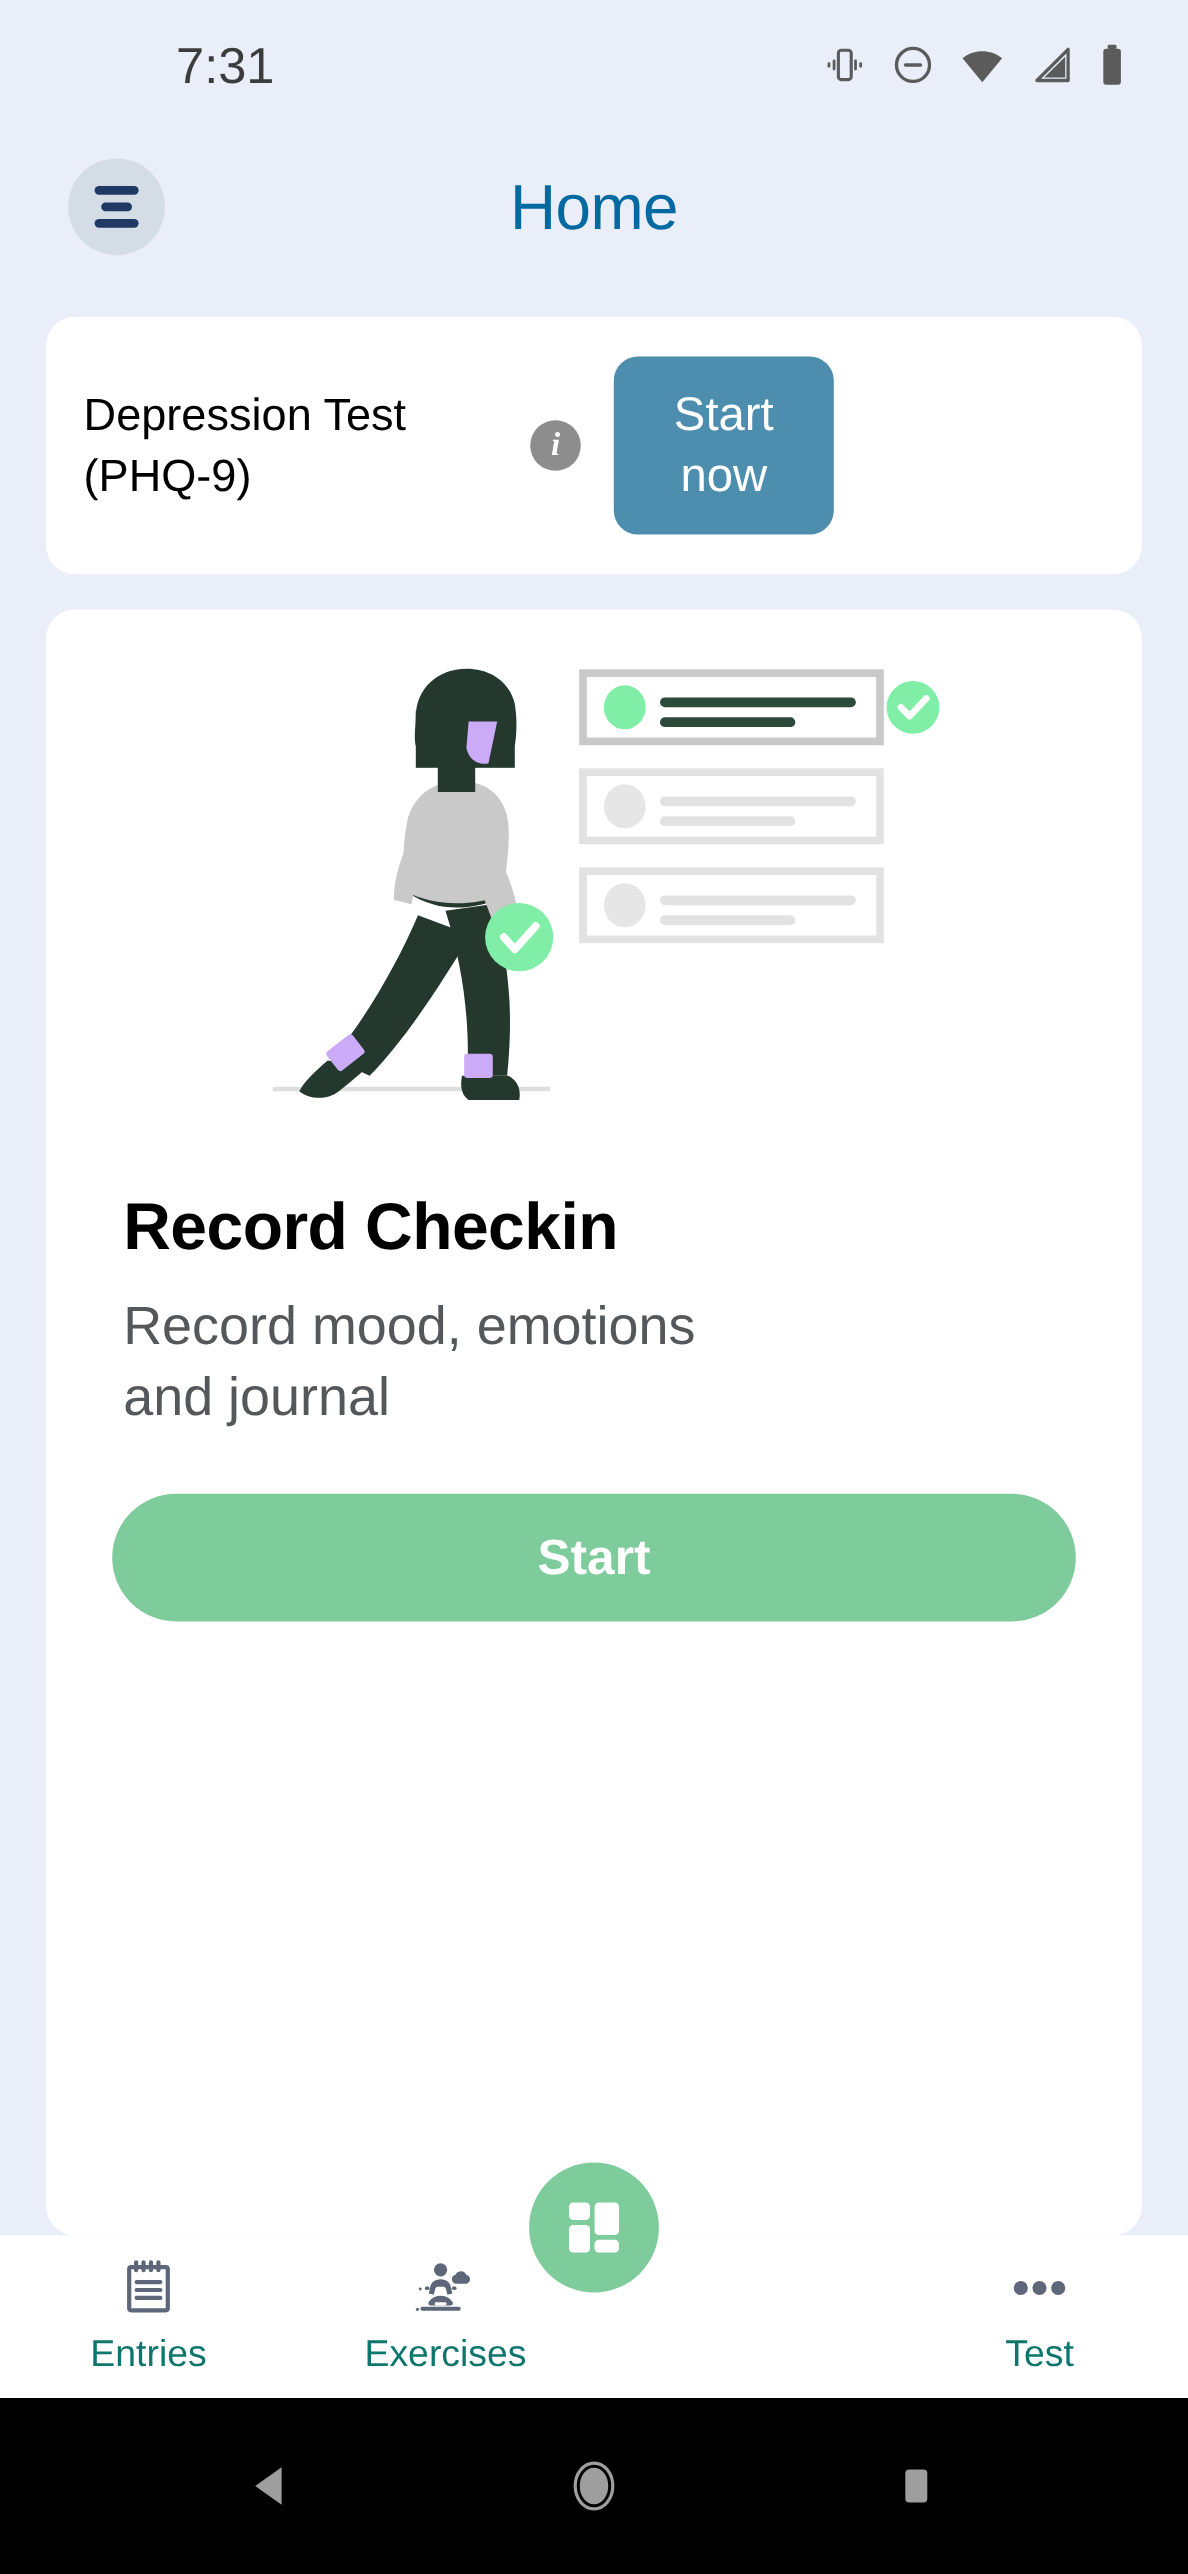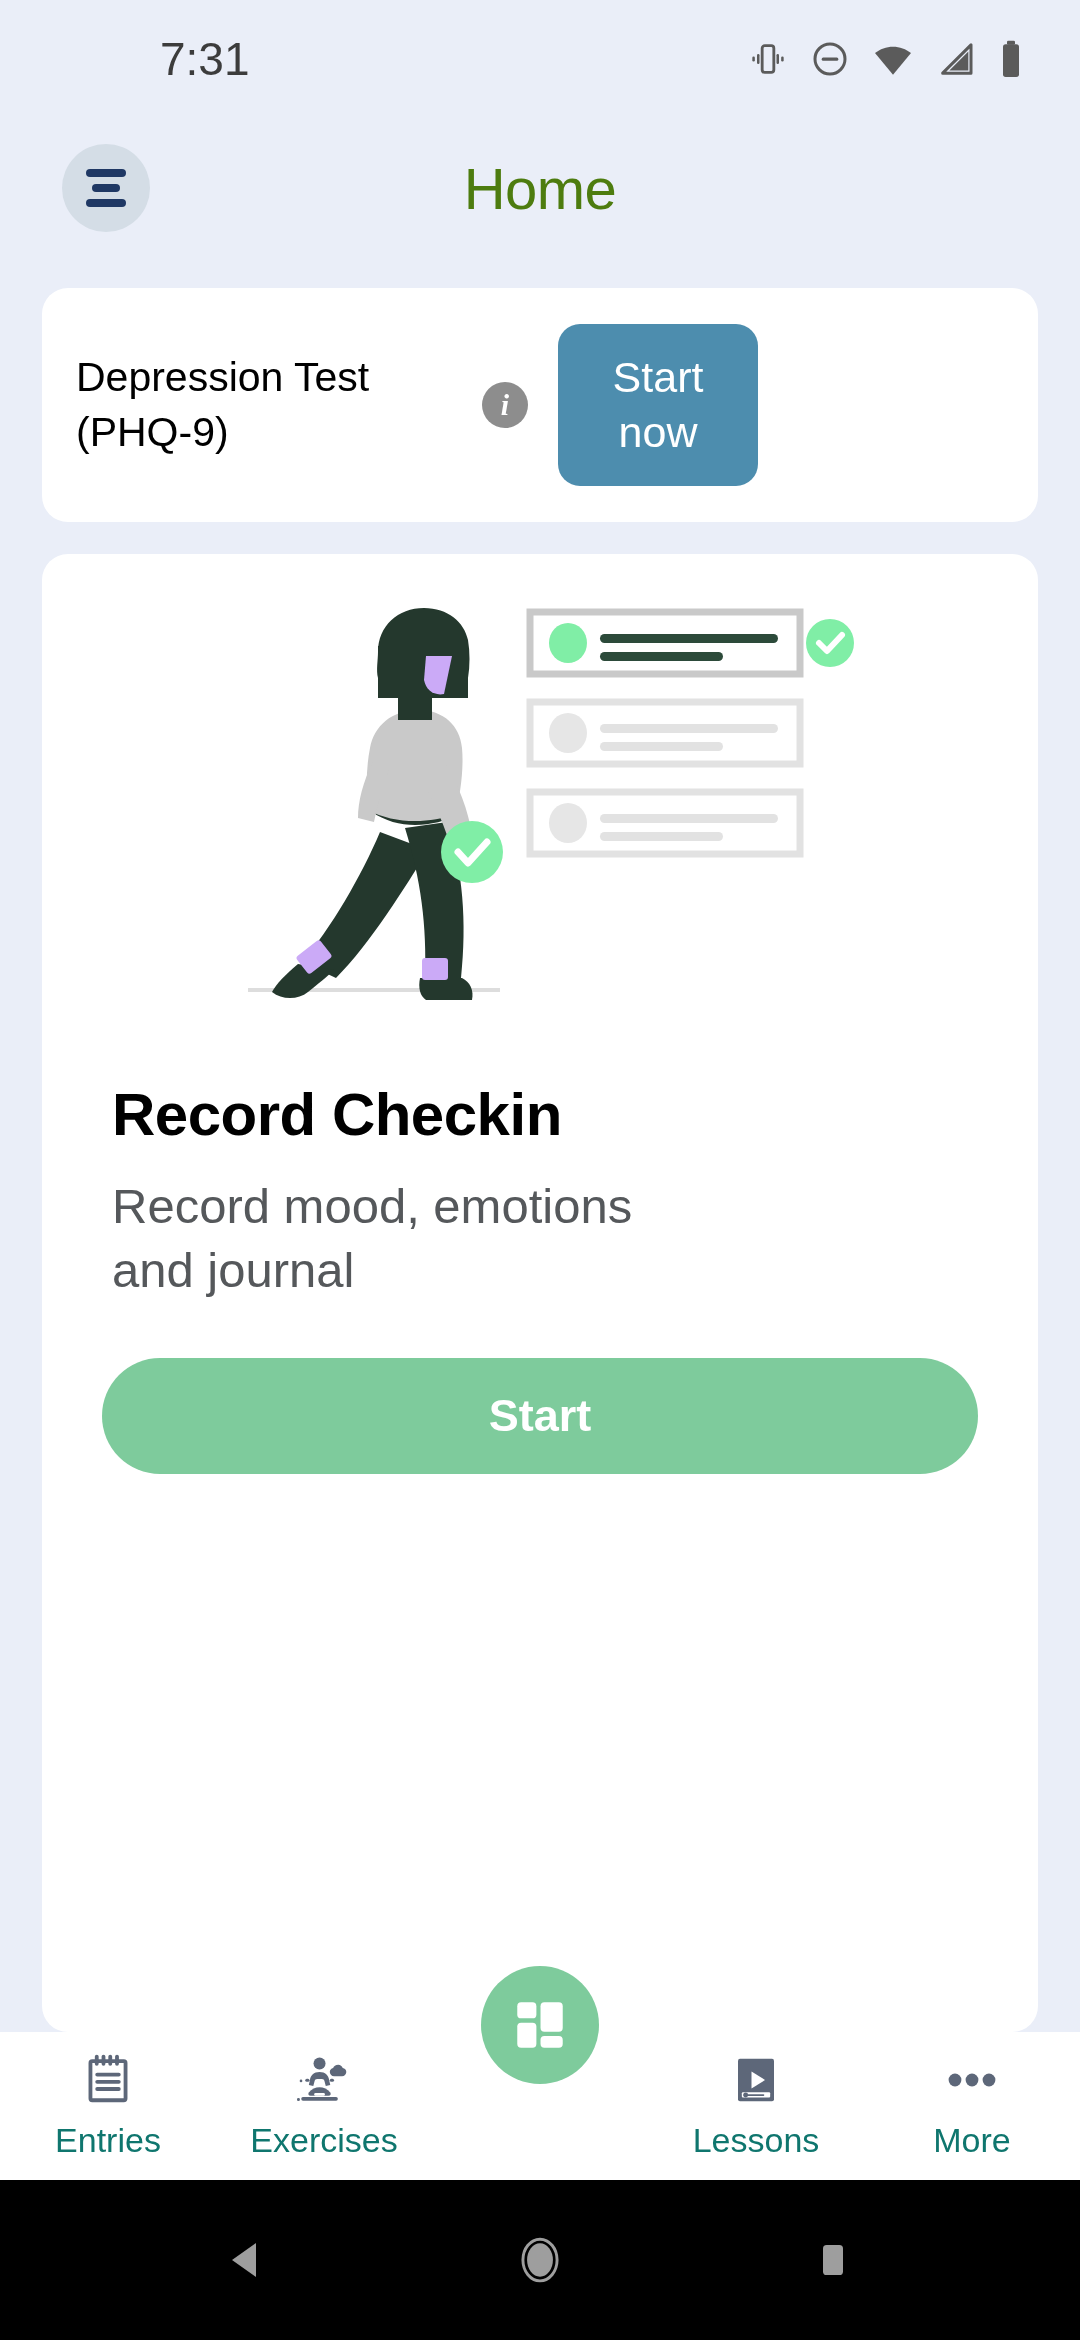--- a/index.html
+++ b/index.html
@@ -67,21 +67,21 @@
   }
   .menu-line.l1 { width: 40px; }
   .menu-line.l2 { width: 28px; }
   .menu-line.l3 { width: 40px; }
   .page-title {
     position: absolute;
     left: 0; right: 0;
     text-align: center;
     font-size: 58px;
     font-weight: 400;
-    color: #4d7c0f;
+    color: #0369a1;
     letter-spacing: -0.5px;
     pointer-events: none;
   }
 
   
   .content {
     flex: 1 1 auto;
     padding: 30px 42px 0 42px;
     display: flex;
     flex-direction: column;
@@ -425,42 +425,30 @@
             <rect x="2.1" y="11.8" width="1.2" height="1.2" rx="0.6"></rect>
             <rect x="15.6" y="11.4" width="1.9" height="1.4" rx="0.7"></rect>
             <path d="M19.4 5.2c.9 0 1.7.6 2 1.4.9.1 1.6.9 1.6 1.8 0 1-.9 1.9-1.9 1.9h-3.6c-1 0-1.9-.9-1.9-1.9 0-.9.6-1.6 1.5-1.8.2-.8 1.2-1.4 2.3-1.4z"></path>
           </svg>
         </span>
         <span class="nav-label">Exercises</span>
       </div>
 
       <div class="nav-item spacer"></div>
 
-      <div class="nav-item">
-        <span class="nav-icon">
-          <svg width="54" height="54" viewBox="0 0 24 24">
-            <rect x="4" y="2.6" width="16" height="18.8" rx="0.9" fill="#5d6779"></rect>
-            <path d="M10 8.2 L16 12 L10 15.8 Z" fill="#ffffff"></path>
-            <rect x="5.7" y="17.4" width="12.6" height="2.4" rx="0.5" fill="#ffffff"></rect>
-            <rect x="6.4" y="18.3" width="9.3" height="0.8" rx="0.4" fill="#5d6779"></rect>
-            <circle cx="7.4" cy="18.7" r="1.1" fill="#5d6779"></circle>
-          </svg>
-        </span>
-        <span class="nav-label">Lessons</span>
-      </div>
 
       <div class="nav-item">
         <span class="nav-icon">
           <svg width="60" height="54" viewBox="0 0 30 24" fill="#5d6779">
             <circle cx="6.5" cy="12" r="3.2"></circle>
             <circle cx="15" cy="12" r="3.2"></circle>
             <circle cx="23.5" cy="12" r="3.2"></circle>
           </svg>
         </span>
-        <span class="nav-label">More</span>
+        <span class="nav-label">Test</span>
       </div>
 
     </div>
   </div>
 
   <div class="android-nav">
     <div class="android-btn">
       <svg width="48" height="52" viewBox="0 0 24 24" fill="#9e9e9e">
         <path d="M16.5 3.5 L16.5 20.5 L4.5 12 Z"></path>
       </svg>

